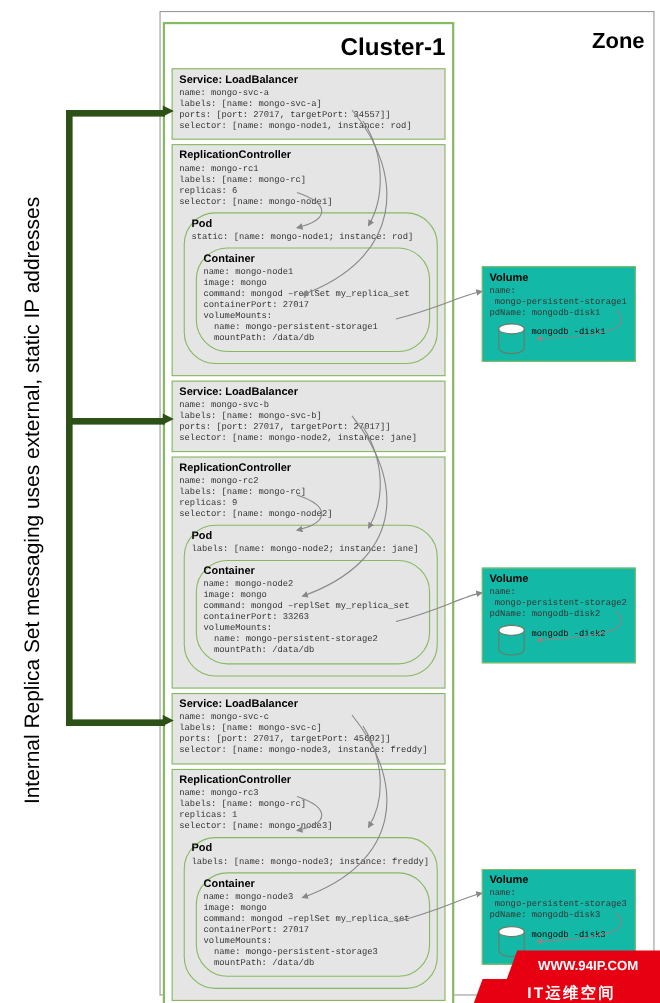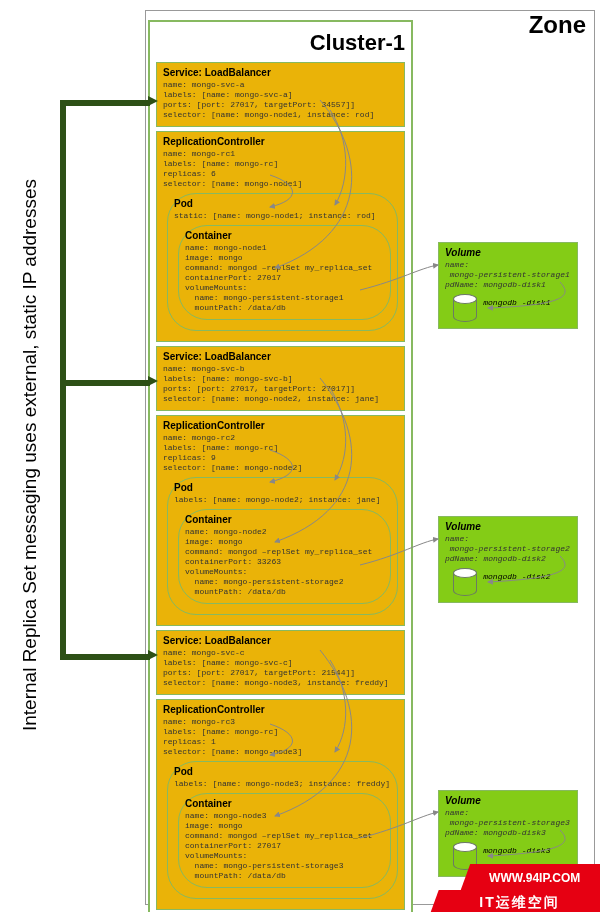--- a/index.html
+++ b/index.html
@@ -44,66 +44,65 @@
     left: 145px;
     top: 10px;
     width: 450px;
     height: 895px;
     border: 1px solid #999;
     background: #fff;
   }
   .zone-label {
     position: absolute;
     right: 8px;
-    top: 0;
-    font-size: 24px;
+    top: 16px;
+    font-size: 20px;
     font-weight: bold;
   }
   .cluster {
     position: absolute;
     left: 148px;
     top: 20px;
     width: 265px;
     border: 2px solid #87b960;
     background: #fff;
     padding: 6px 6px 8px 6px;
   }
   .cluster-title {
     font-size: 22px;
     font-weight: bold;
     margin: 2px 0 6px 4px;
     text-align: right;
   }
   .block {
     border: 1px solid #87b960;
-    background: #eab308;
+    background: #e5e5e5;
     margin: 4px 0 4px 0;
     padding: 4px 6px 6px 6px;
   }
   .block-title {
     font-size: 10px;
     font-weight: bold;
     margin-bottom: 2px;
   }
   .kv {
     font-family: "Courier New", monospace;
     font-size: 8px;
     line-height: 1.25;
     white-space: pre;
     color: #333;
   }
   .nest1 { margin-left: 4px; border-radius: 29px; }
   .volume-box {
     position: absolute;
     border: 1px solid #87b960;
-    background: #84cc16;
+    background: #14b8a6;
     padding: 4px 6px 6px 6px;
     width: 140px;
     font-size: 8px;
-    font-style: italic;
   }
   .cylinder {
     display: inline-block;
     width: 24px;
     height: 28px;
     border: 1px solid #6b7a63;
     border-radius: 50%/20%;
     position: relative;
     margin: 4px 0 0 8px;
     vertical-align: top;
@@ -244,21 +243,21 @@
   name: mongo-persistent-storage2
   mountPath: /data/db</div>
       </div>
     </div>
   </div>
 
   <div class="block">
     <div class="block-title">Service: LoadBalancer</div>
     <div class="kv">name: mongo-svc-c
 labels: [name: mongo-svc-c]
-ports: [port: 27017, targetPort: 21544]]
+ports: [port: 27017, targetPort: 45602]]
 selector: [name: mongo-node3, instance: freddy]</div>
   </div>
   <div class="block">
     <div class="block-title">ReplicationController</div>
     <div class="kv">name: mongo-rc3
 labels: [name: mongo-rc]
 replicas: 1
 selector: [name: mongo-node3]</div>
     <div class="block nest1">
       <div class="block-title">Pod</div>

